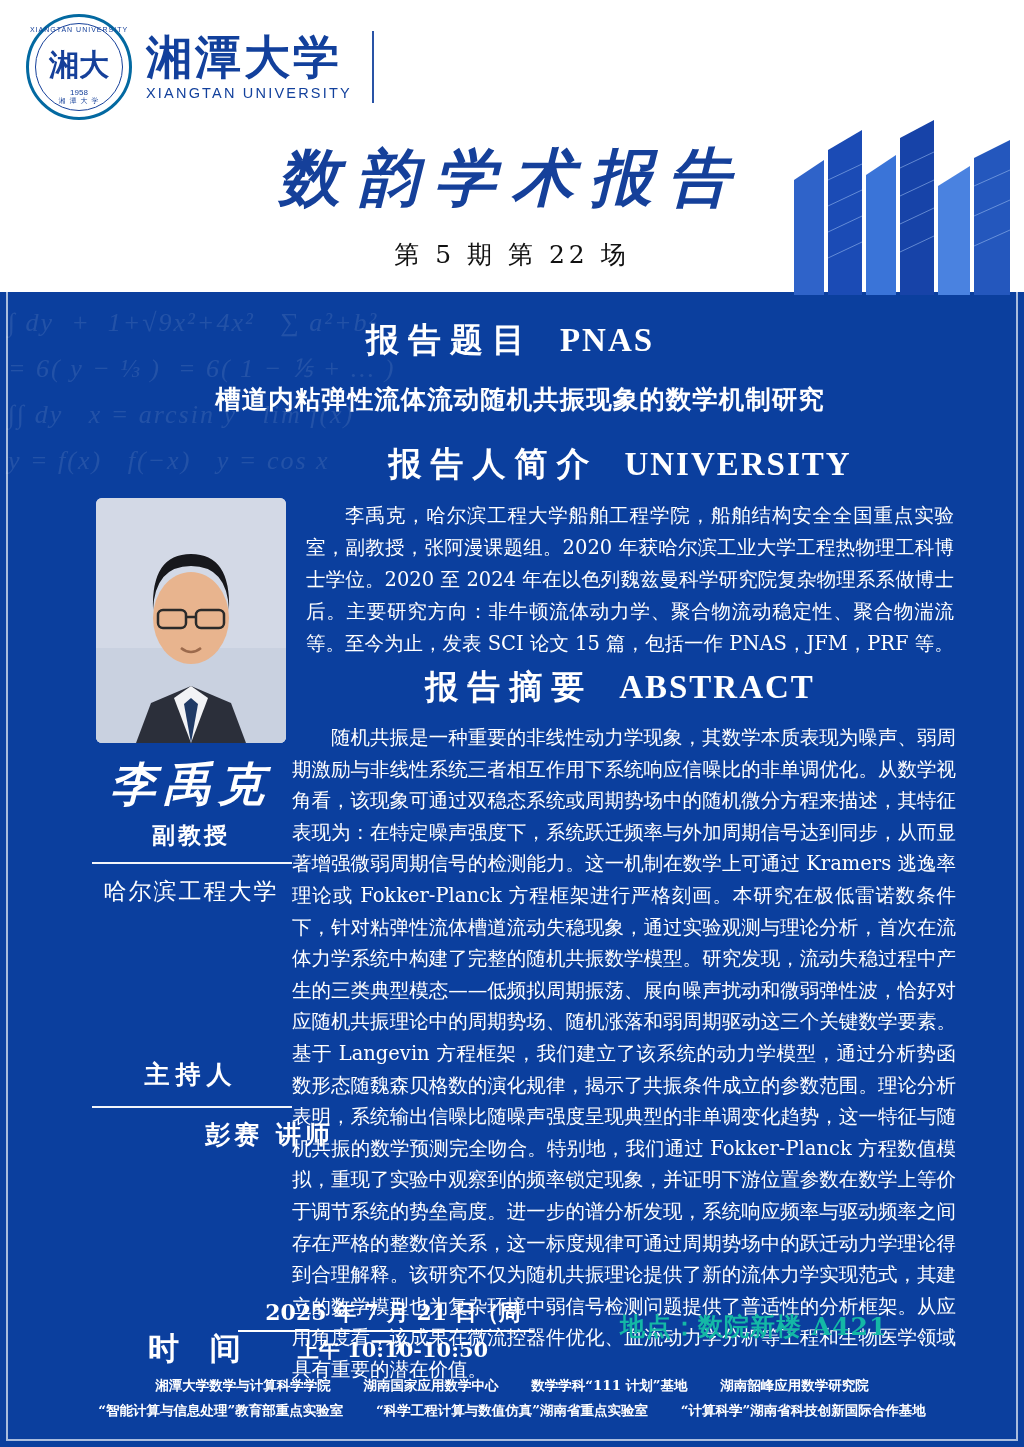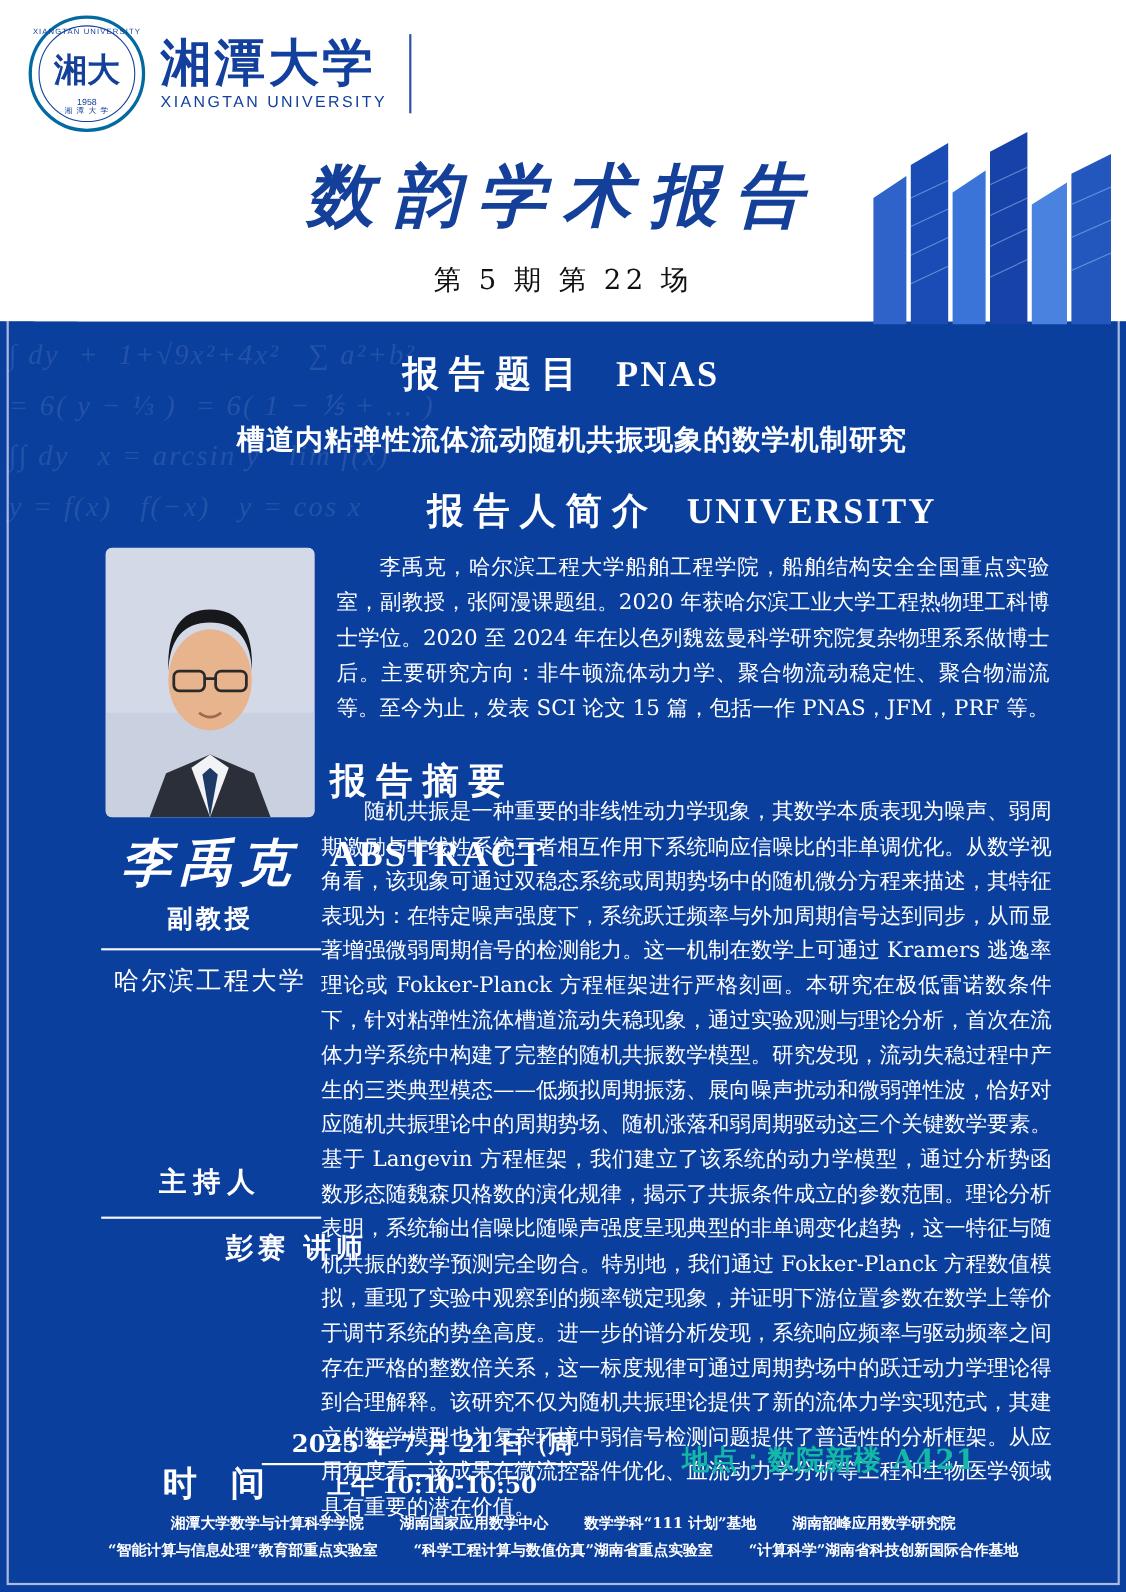--- a/index.html
+++ b/index.html
@@ -113,21 +113,21 @@
   .topic-text{
     position:absolute;left:120px;top:382px;width:800px;text-align:center;
     font-family:"DejaVu Serif",serif;font-weight:bold;color:#fff;font-size:25.5px;letter-spacing:1px;
   }
   .bio-head{position:absolute;left:300px;top:442px;width:640px;}
   .bio-text{
     position:absolute;left:306px;top:500px;width:648px;
     font-family:"DejaVu Serif",serif;color:#fff;font-size:19.5px;line-height:32px;
     text-align:justify;text-indent:2em;
   }
-  .abs-head{position:absolute;left:300px;top:688px;width:640px;flex-direction:column;}
+  .abs-head{position:absolute;left:300px;top:665px;width:640px;}
   .abs-text{
     position:absolute;left:292px;top:722px;width:664px;
     font-family:"DejaVu Serif",serif;color:#fff;font-size:19.5px;line-height:31.6px;
     text-align:justify;text-indent:2em;
   }
   
   .photo{
     position:absolute;left:96px;top:498px;width:190px;height:245px;
     border-radius:6px;overflow:hidden;background:#cfd6e4;
   }

